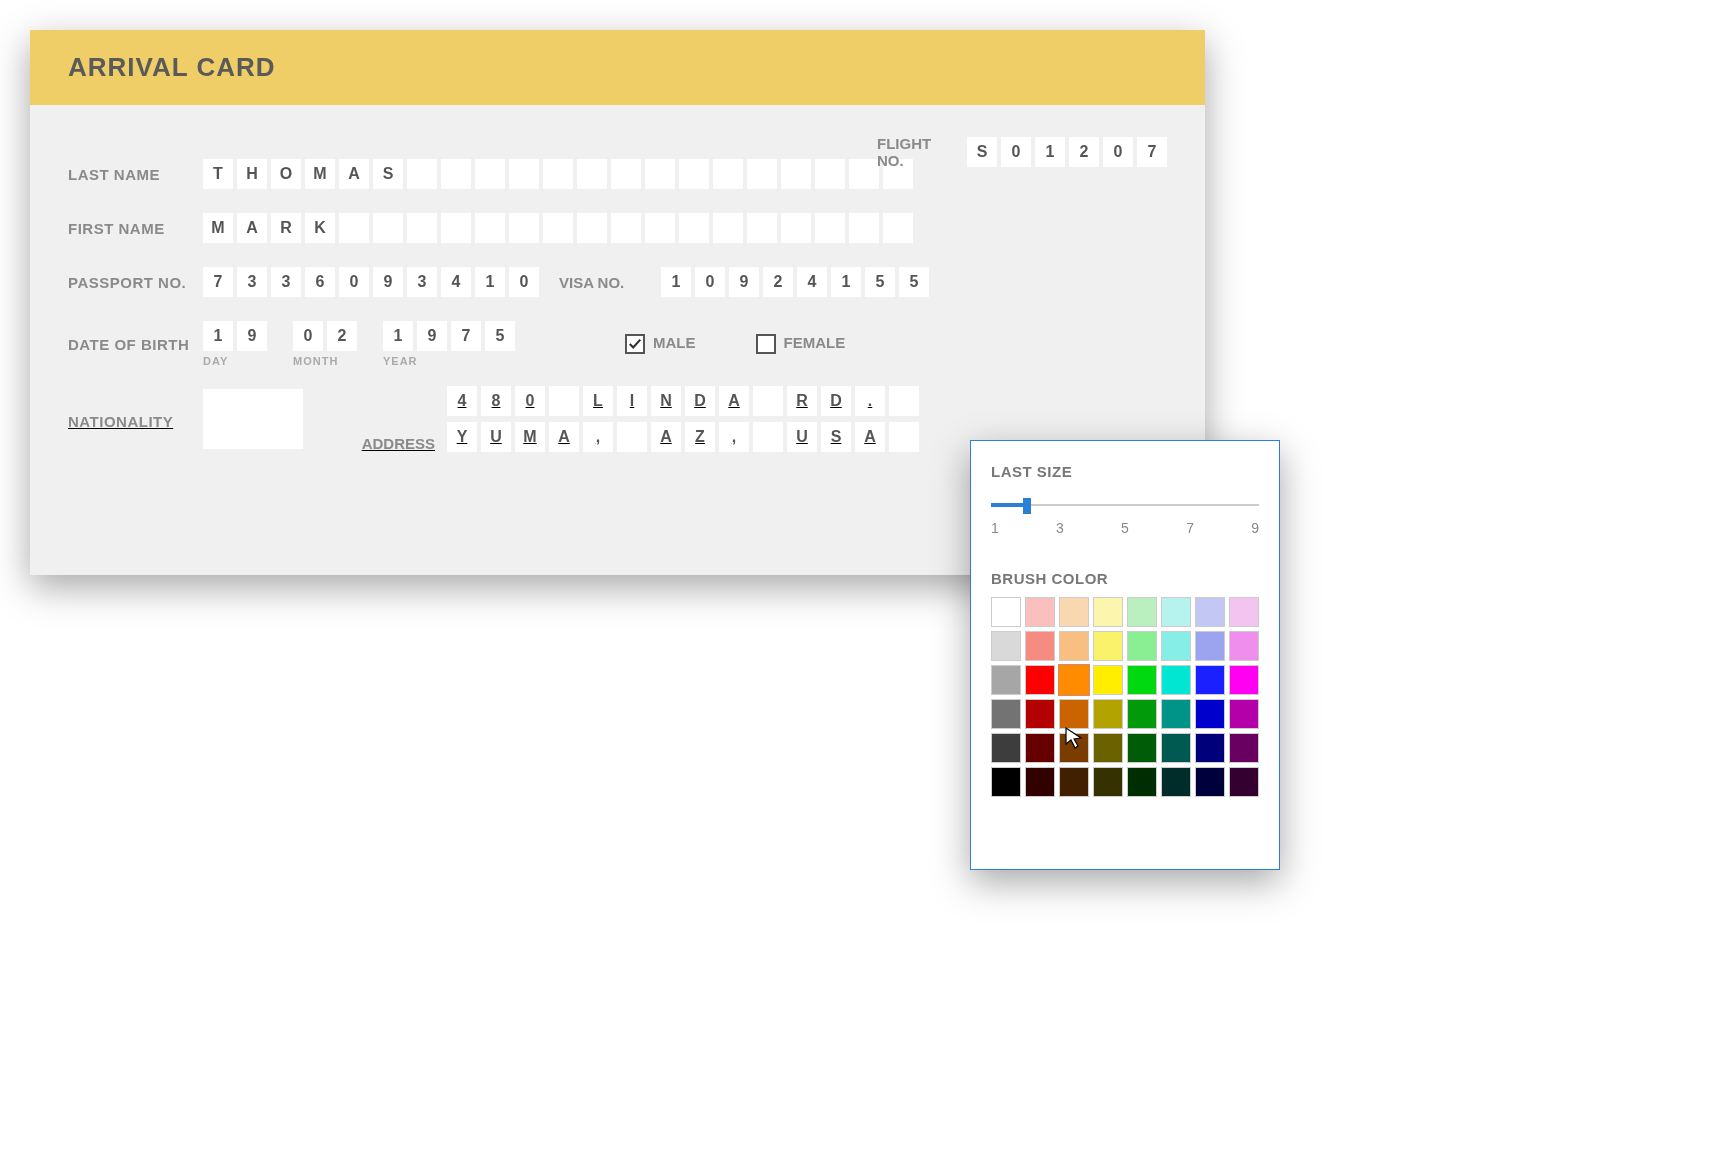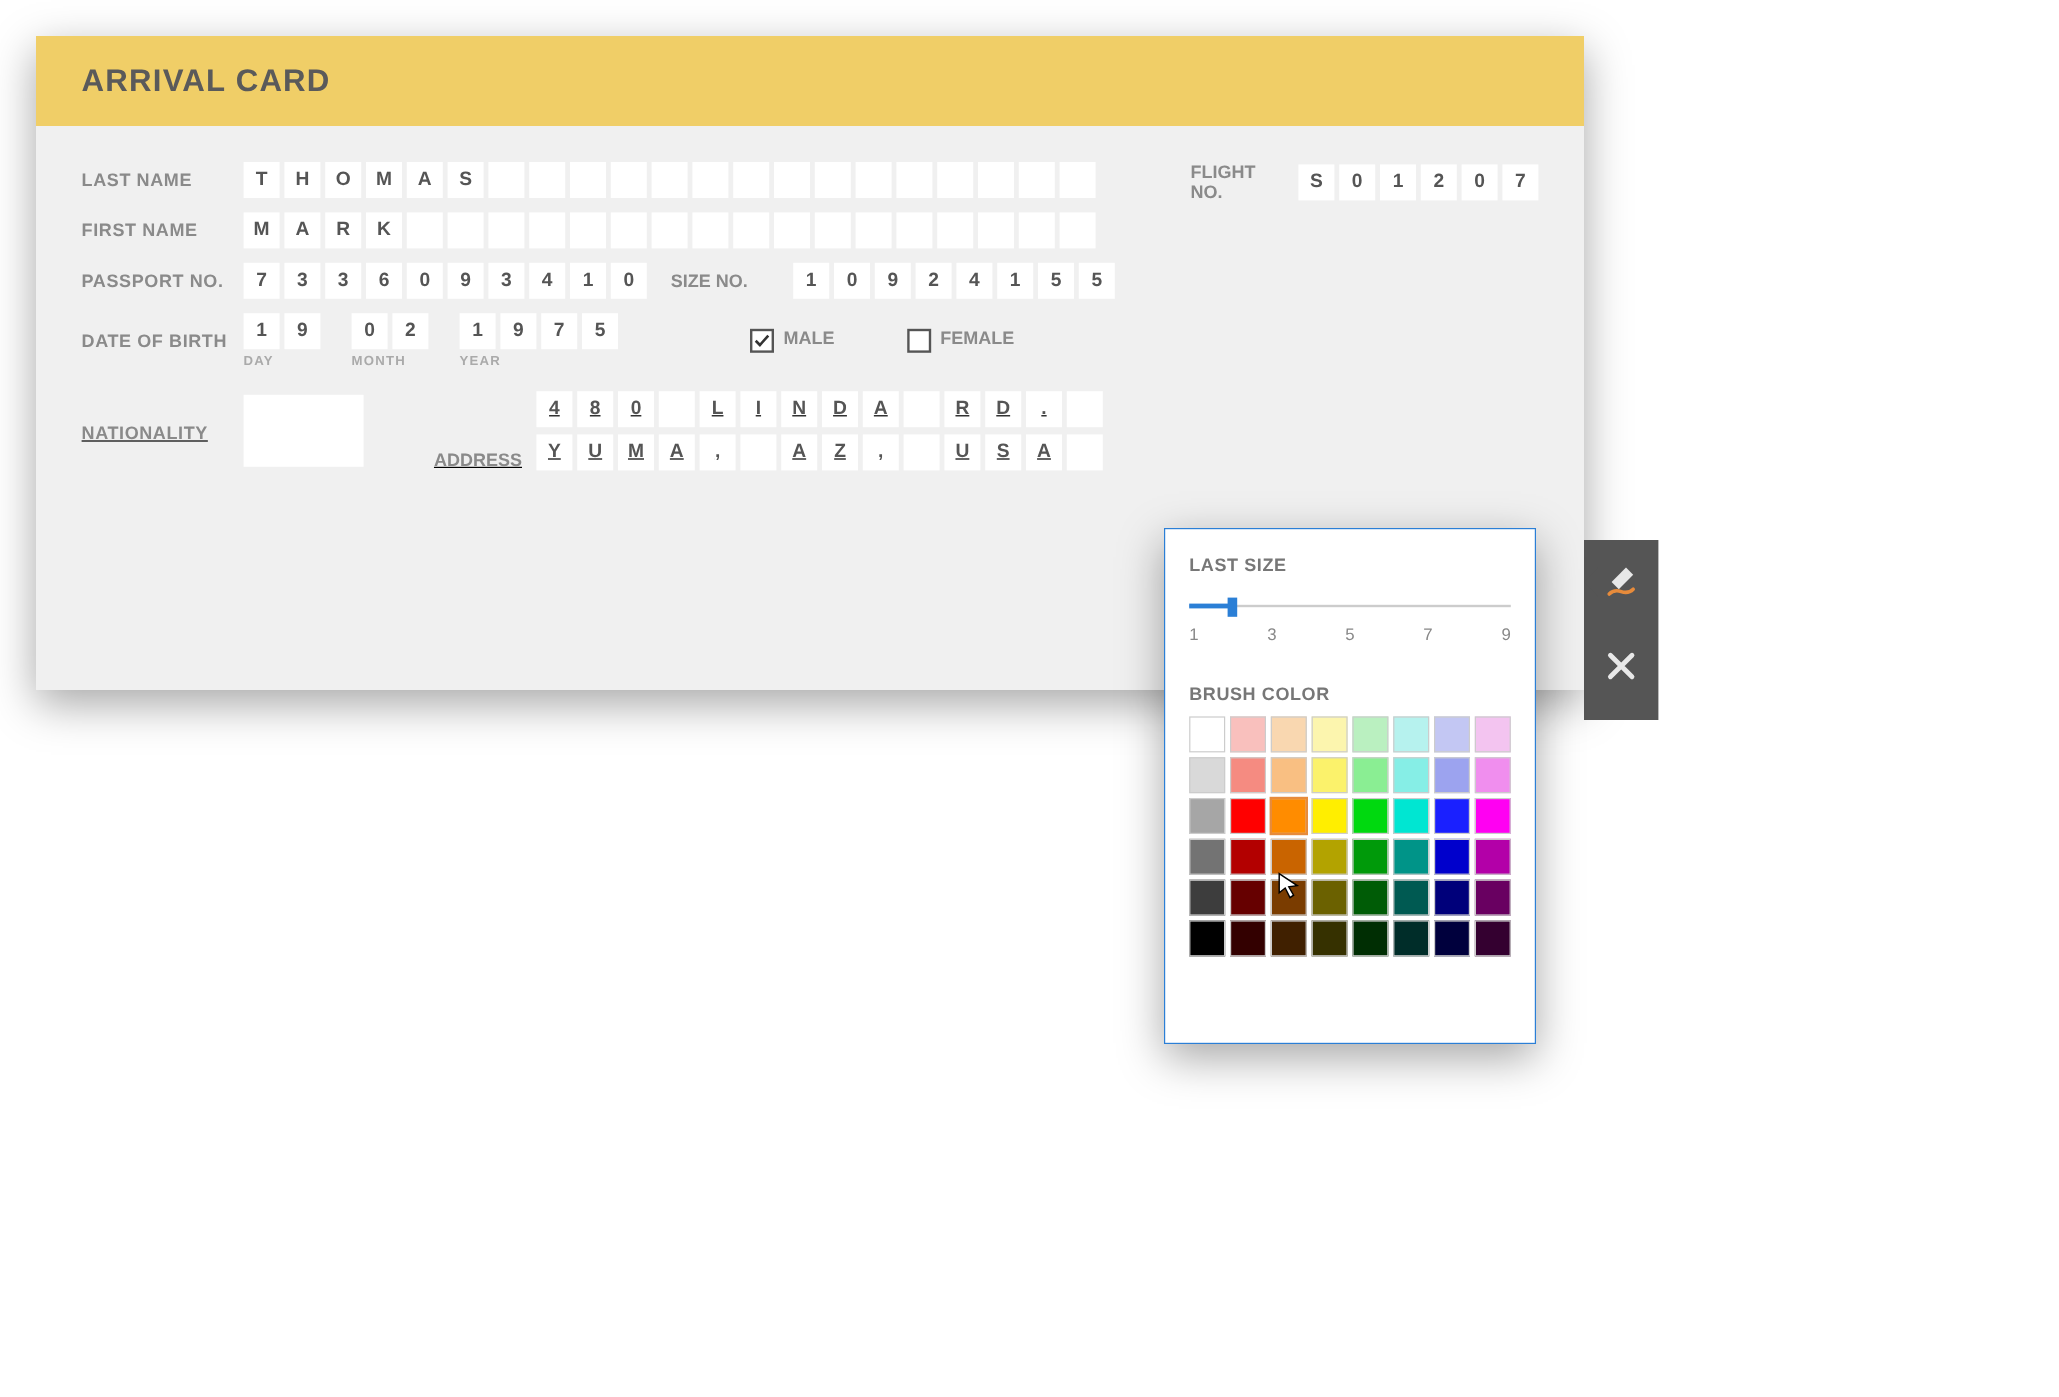--- a/index.html
+++ b/index.html
@@ -1,26 +1,26 @@
 <!DOCTYPE html>
 <html><head>
 <meta charset="utf-8">
 <style>
   * { box-sizing: border-box; margin: 0; padding: 0; }
   body { font-family: "Segoe UI", Arial, sans-serif; background: #fff; width: 1716px; height: 1164px; position: relative; }
   .card {
-    position: absolute; left: 30px; top: 30px; width: 1290px; height: 545px;
+    position: absolute; left: 30px; top: 30px; width: 1175px; height: 545px;
     background: #f0f0f0; box-shadow: 0 12px 35px rgba(0,0,0,0.35);
   }
   .card-header {
     background: #f0ce67; color: #5a5a5a; font-weight: 700; font-size: 26px;
     letter-spacing: 1px; padding: 22px 38px;
   }
   .form-area { position: relative; padding: 30px 38px 20px 38px; }
-  .row { display: flex; align-items: center; margin-bottom: 12px; }
+  .row { display: flex; align-items: center; margin-bottom: 12px; margin-top: 24px; }
   .label {
     width: 135px; color: #8a8a8a; font-weight: 700; font-size: 15px; letter-spacing: 0.5px;
     flex-shrink: 0;
   }
   .cells { display: flex; gap: 4px; }
   .cell {
     width: 30px; height: 30px; background: #fff; display: flex; align-items: center; justify-content: center;
     color: #555; font-weight: 600; font-size: 16px;
   }
   .sublabel { font-size: 11px; color: #aaa; font-weight: 600; text-align: left; margin-top: 4px; letter-spacing: 1px; }
@@ -150,21 +150,21 @@
           <div class="cell">3</div>
           <div class="cell">3</div>
           <div class="cell">6</div>
           <div class="cell">0</div>
           <div class="cell">9</div>
           <div class="cell">3</div>
           <div class="cell">4</div>
           <div class="cell">1</div>
           <div class="cell">0</div>
         </div>
-      <div class="visa-label">SIZE NO.</div>
+      <div class="visa-label">VISA NO.</div>
       <div class="cells" id="cells-visa">
           <div class="cell">1</div>
           <div class="cell">0</div>
           <div class="cell">9</div>
           <div class="cell">2</div>
           <div class="cell">4</div>
           <div class="cell">1</div>
           <div class="cell">5</div>
           <div class="cell">5</div>
         </div>

